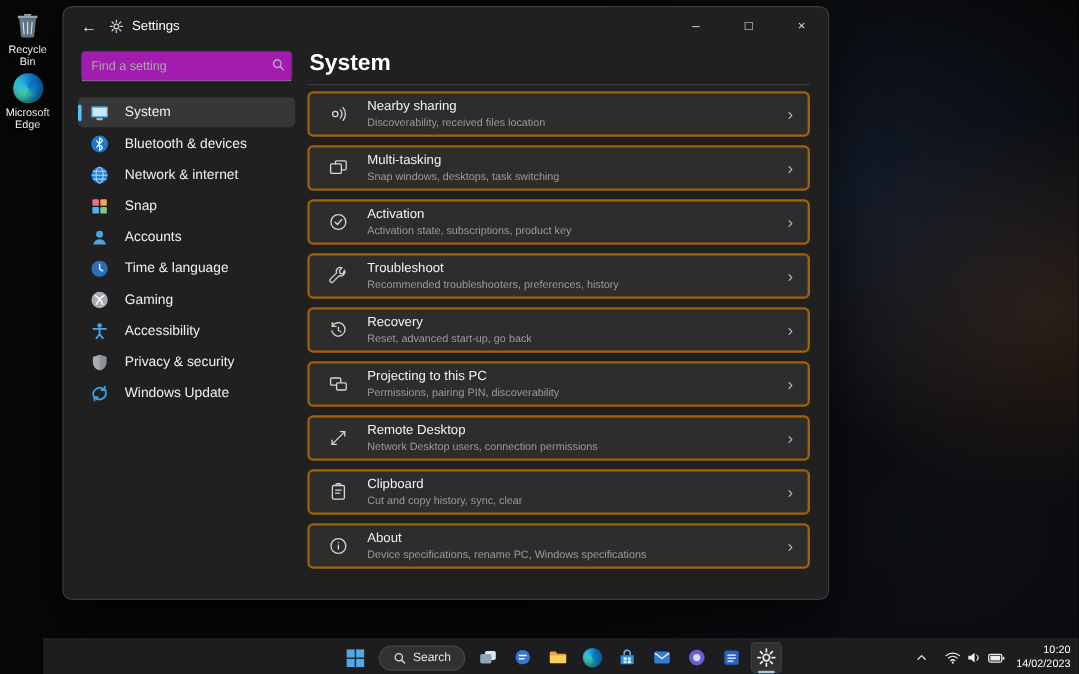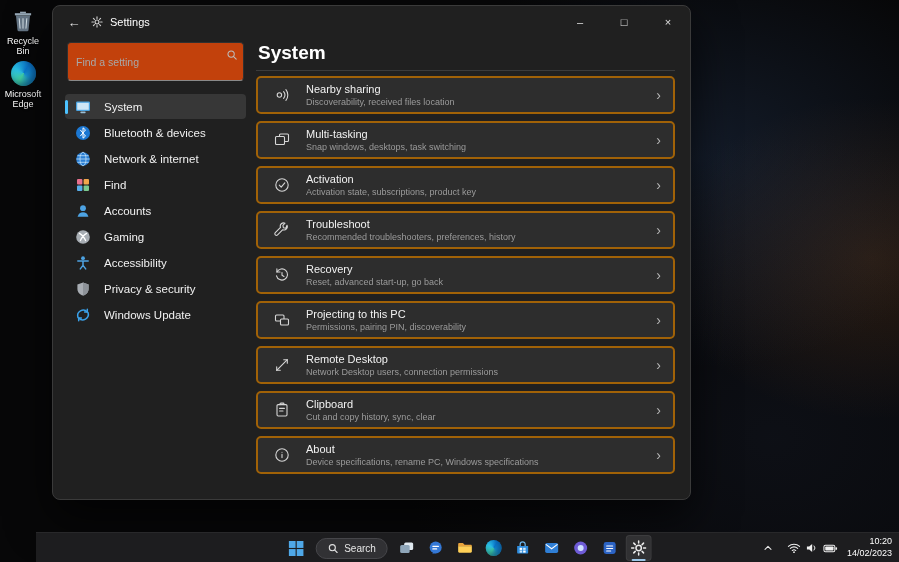--- a/index.html
+++ b/index.html
@@ -39,21 +39,21 @@
   .win-body { position:absolute; top:32px; left:0; right:0; bottom:0; display:flex; }
 
   
   .sidebar { width:203px; flex:none; padding:4px 10px 0 12px; }
   .user { display:flex; align-items:center; gap:10px; padding:2px 2px 12px 2px; }
   .avatar { width:36px; height:36px; border-radius:50%; background:#4a4a4a; flex:none;
             display:flex; align-items:center; justify-content:center; overflow:hidden; }
   .user-name { font-size:12px; font-weight:bold; color:#fff; }
   .user-email { font-size:9px; color:#a6a6a6; margin-top:2px; }
   .searchbox { position:relative; margin:0 2px 13px 2px; }
-  .find-input { width:100%; height:39px; background:#c2410c; border:1px solid #303030;
+  .find-input { width:100%; height:26px; background:#a21caf; border:1px solid #303030;
                 border-bottom:1px solid #898989; border-radius:4px; color:#e8e8e8;
                 font-size:10.5px; padding:0 24px 0 8px; outline:none;
                 font-family:"Liberation Sans","DejaVu Sans",sans-serif; }
   .find-input::placeholder { color:#a8a8a8; }
   .search-ic { position:absolute; right:6px; top:5px; }
   .nav-item { position:relative; display:flex; align-items:center; gap:13px; height:25px;
               margin:1px 0; padding:0 10px; border-radius:4px; cursor:default; }
   .nav-item.selected { background:#373737; }
   .nav-item.selected::before { content:""; position:absolute; left:0; top:5.5px; width:3px;
               height:14px; border-radius:2px; background:#4cc2ff; }
@@ -185,30 +185,39 @@
           </div>
           <div class="nav-item">
             <span class="nav-ic">
                 <svg width="16" height="16" viewBox="0 0 16 16">
                   <rect x="2" y="2" width="5.4" height="5.4" rx="1" fill="#e8718e"></rect>
                   <rect x="8.6" y="2" width="5.4" height="5.4" rx="1" fill="#f2a64b"></rect>
                   <rect x="2" y="8.6" width="5.4" height="5.4" rx="1" fill="#58aee8"></rect>
                   <rect x="8.6" y="8.6" width="5.4" height="5.4" rx="1" fill="#7bc98f"></rect>
                 </svg>
               </span>
-            <span class="nav-label">Find</span>
+            <span class="nav-label">Snap</span>
           </div>
           <div class="nav-item">
             <span class="nav-ic">
                 <svg width="16" height="16" viewBox="0 0 16 16">
                   <circle cx="8" cy="5.2" r="2.9" fill="#4da3e3"></circle>
                   <path d="M2.6 13.7c.7-2.9 2.9-4.4 5.4-4.4s4.7 1.5 5.4 4.4z" fill="#4da3e3"></path>
                 </svg>
               </span>
             <span class="nav-label">Accounts</span>
+          </div>
+          <div class="nav-item">
+            <span class="nav-ic">
+                <svg width="16" height="16" viewBox="0 0 16 16">
+                  <circle cx="8" cy="8" r="6.8" fill="#2b6fb8"></circle>
+                  <path d="M8 4.2V8l2.6 1.8" stroke="#fff" stroke-width="1.1" fill="none" stroke-linecap="round"></path>
+                </svg>
+              </span>
+            <span class="nav-label">Time &amp; language</span>
           </div>
           <div class="nav-item">
             <span class="nav-ic">
                 <svg width="16" height="16" viewBox="0 0 16 16">
                   <circle cx="8" cy="8" r="6.8" fill="#a7adb3"></circle>
                   <path d="M4.4 4.4c2.1 1.1 4.7 3.7 6.2 7.2M11.6 4.4c-2.1 1.1-4.7 3.7-6.2 7.2" stroke="#fff" stroke-width="1.2" fill="none" stroke-linecap="round"></path>
                 </svg>
               </span>
             <span class="nav-label">Gaming</span>
           </div>

